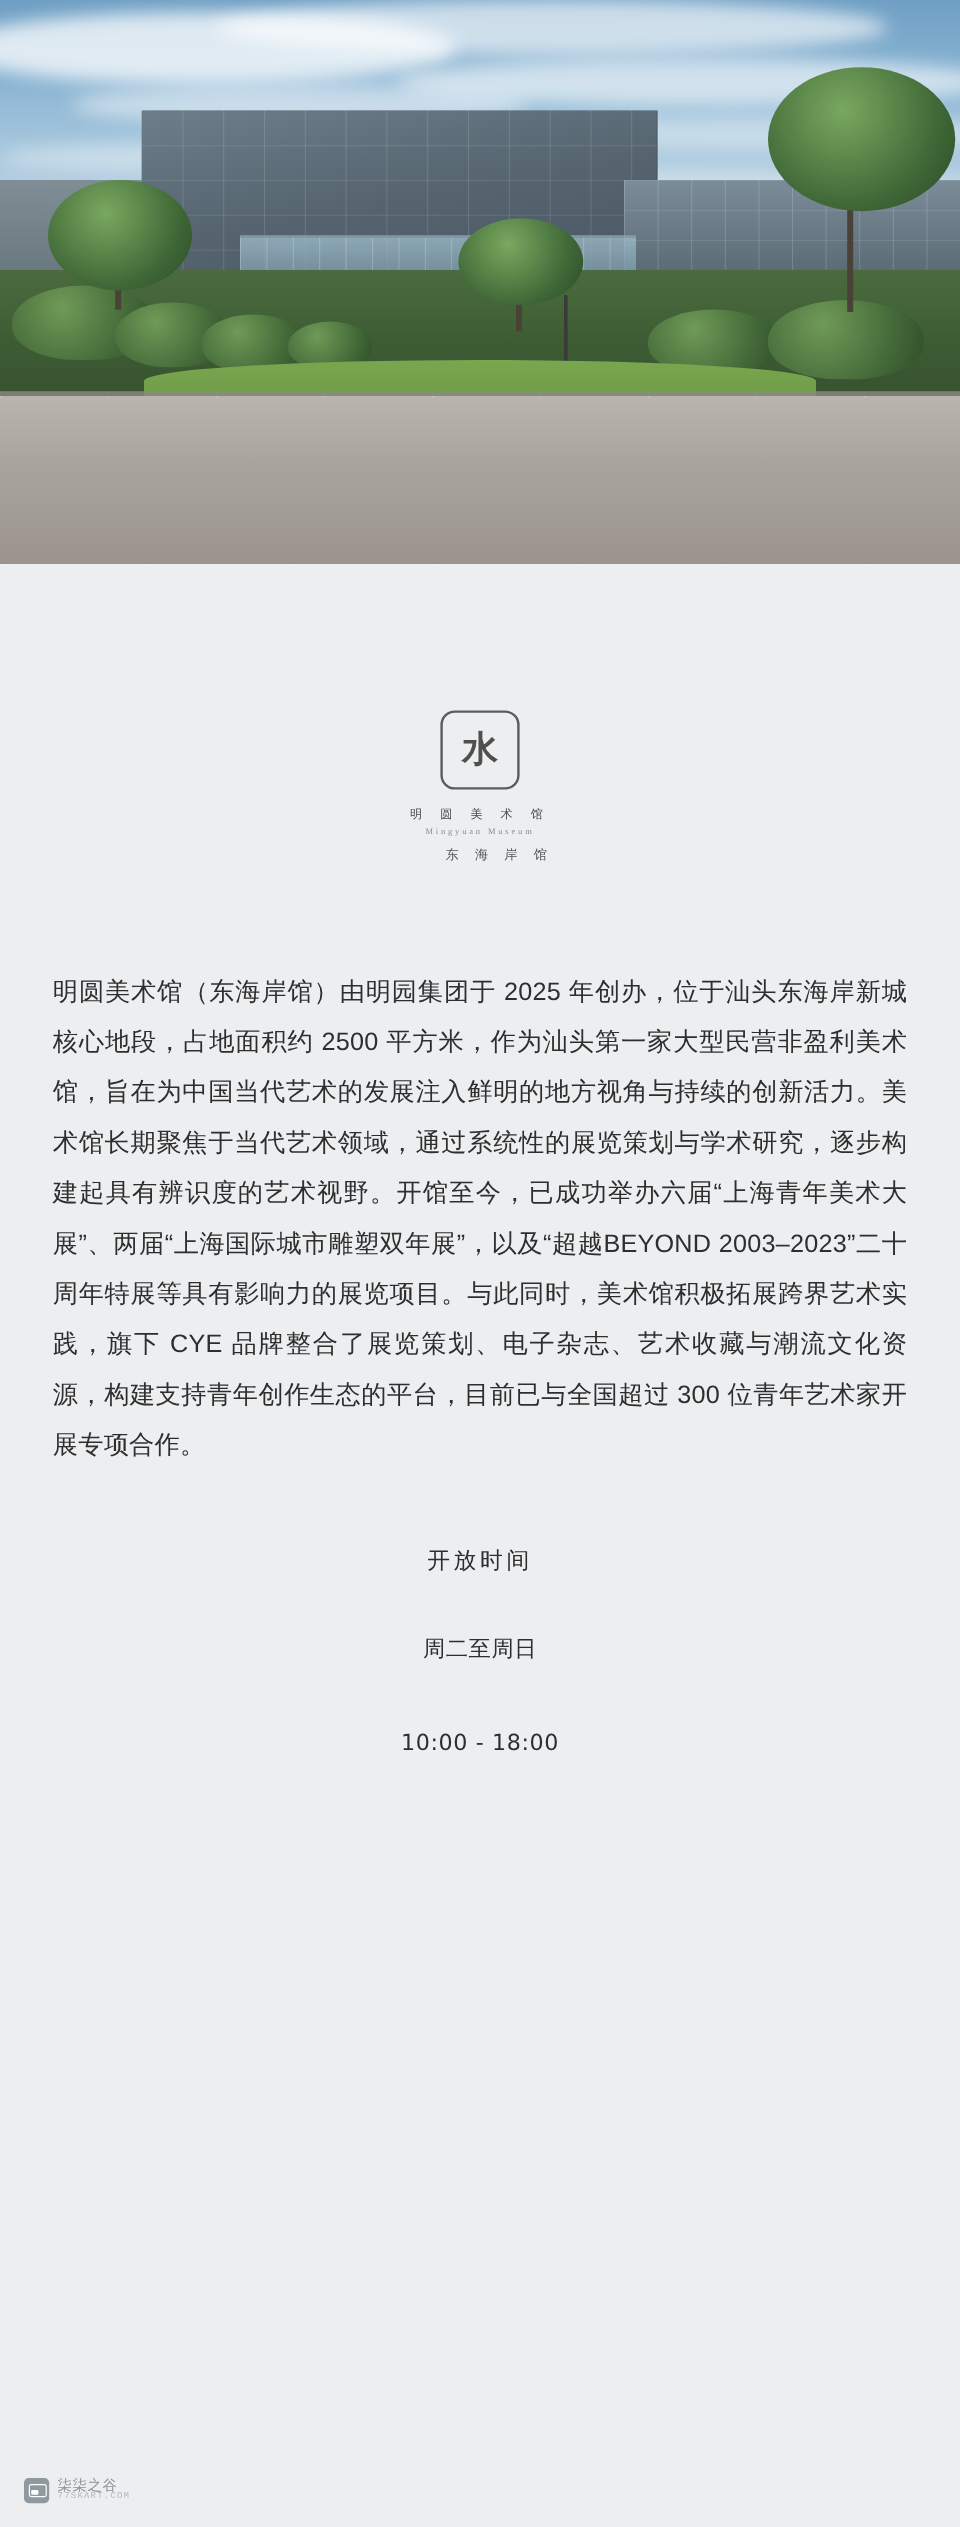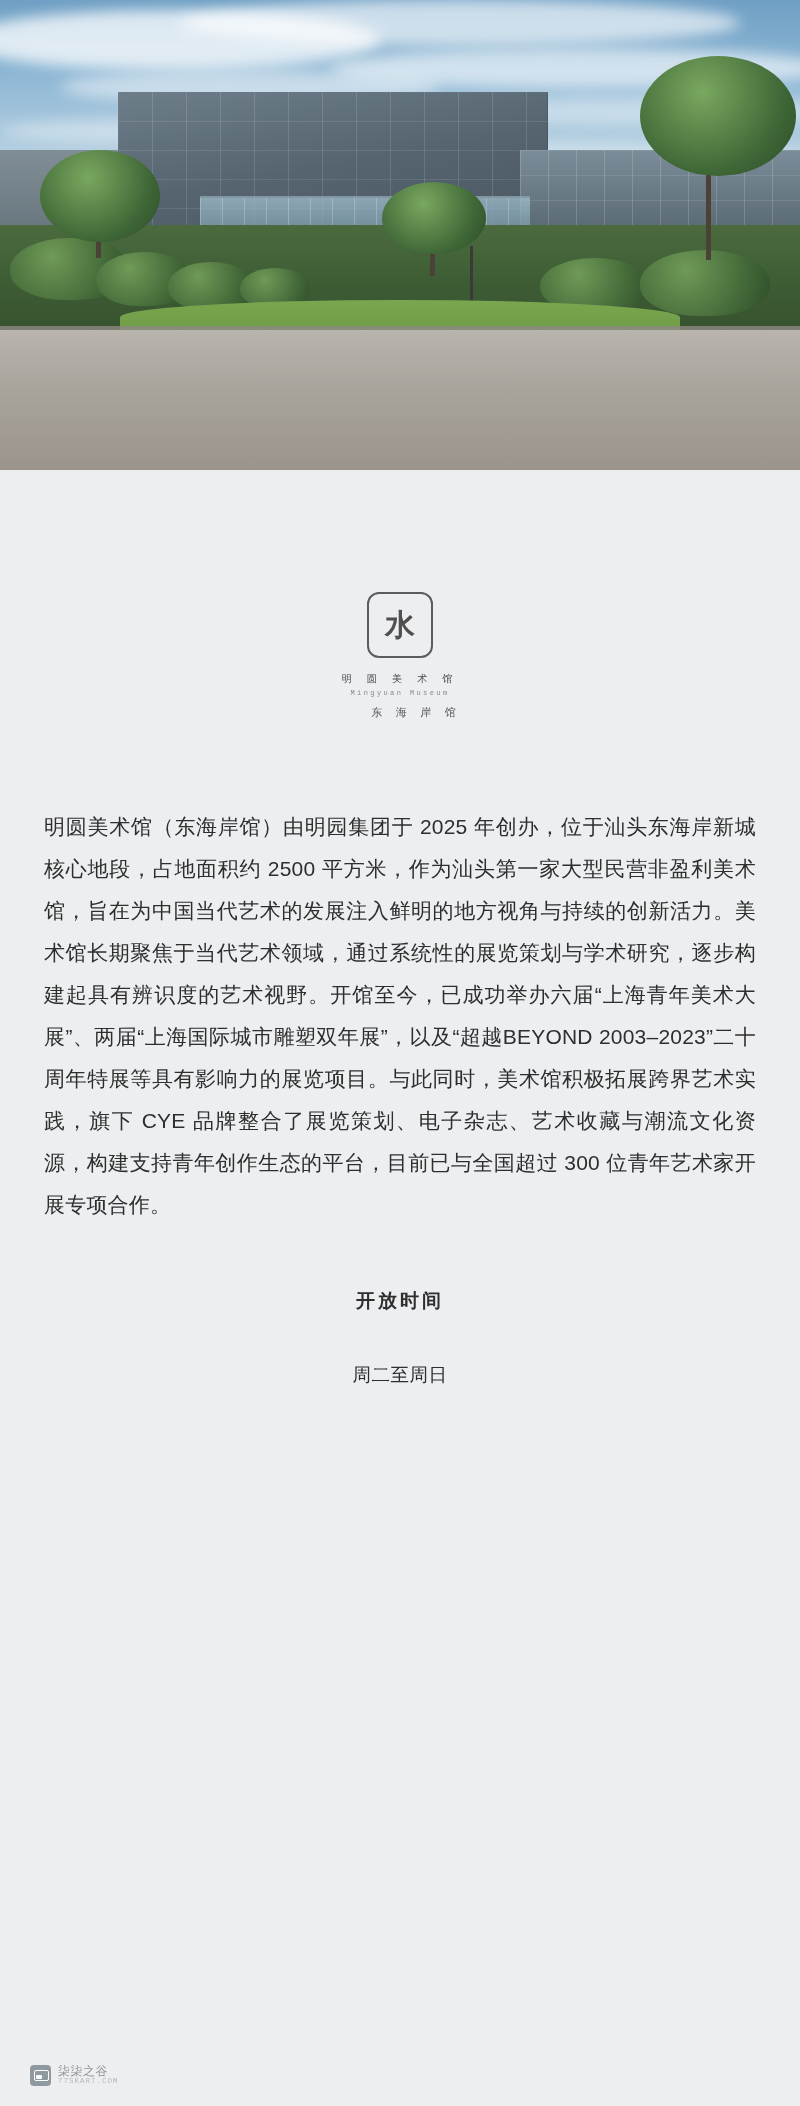--- a/index.html
+++ b/index.html
@@ -195,21 +195,21 @@
     font-size: 10px;
     letter-spacing: 6px;
     color: #4a4a4a;
     font-family: "DejaVu Serif", serif;
   }
   .logo-en {
     margin-top: 3px;
     font-size: 7px;
     letter-spacing: 2.4px;
     color: #8a8a8a;
-    font-family: Liberation Mono, monospace;
+    font-family: Liberation Serif, serif;
   }
   .logo-sub {
     margin-top: 8px;
     font-size: 11px;
     letter-spacing: 5px;
     color: #565656;
     font-family: "DejaVu Serif", serif;
     margin-left: 32px;
   }
 
@@ -224,37 +224,37 @@
   }
 
   .block {
     margin-top: 62px;
     text-align: center;
     color: #2e2e2e;
     font-family: "DejaVu Sans", sans-serif;
   }
   .block .heading {
     font-size: 19px;
-    font-weight: bold;
+    font-weight: normal;
     letter-spacing: 3px;
     margin-bottom: 12px;
   }
   .block .line {
     font-size: 18.5px;
     line-height: 34px;
     letter-spacing: .5px;
     margin-top: 44px;
   }
   .addr-block { margin-top: 66px; }
   .addr-block .line { font-weight: bold; }
 
   
   .watermark {
     position: absolute;
-    left: 30px;
+    left: 20px;
     bottom: 20px;
     display: flex;
     align-items: center;
     gap: 7px;
     opacity: .85;
   }
   .wm-badge {
     width: 21px; height: 21px;
     border-radius: 4px;
     background: #7f8b93;
@@ -350,20 +350,21 @@
       <div class="logo-cn">明 圆 美 术 馆</div>
       <div class="logo-en">Mingyuan Museum</div>
       <div class="logo-sub">东 海 岸 馆</div>
     </div>
 
     <div class="body-text">明圆美术馆（东海岸馆）由明园集团于 2025 年创办，位于汕头东海岸新城核心地段，占地面积约 2500 平方米，作为汕头第一家大型民营非盈利美术馆，旨在为中国当代艺术的发展注入鲜明的地方视角与持续的创新活力。美术馆长期聚焦于当代艺术领域，通过系统性的展览策划与学术研究，逐步构建起具有辨识度的艺术视野。开馆至今，已成功举办六届“上海青年美术大展”、两届“上海国际城市雕塑双年展”，以及“超越BEYOND 2003–2023”二十周年特展等具有影响力的展览项目。与此同时，美术馆积极拓展跨界艺术实践，旗下 CYE 品牌整合了展览策划、电子杂志、艺术收藏与潮流文化资源，构建支持青年创作生态的平台，目前已与全国超过 300 位青年艺术家开展专项合作。</div>
 
     <div class="block">
       <div class="heading">开放时间</div>
       <div class="line">周二至周日</div>
+      <div class="line">10:00 - 18:00</div>
     </div>
 
   </div>
 
   <div class="watermark">
     <div class="wm-badge"></div>
     <div class="wm-text">
       <div class="wm-title">柒柒之谷</div>
       <div class="wm-url">77SKART.COM</div>
     </div>

